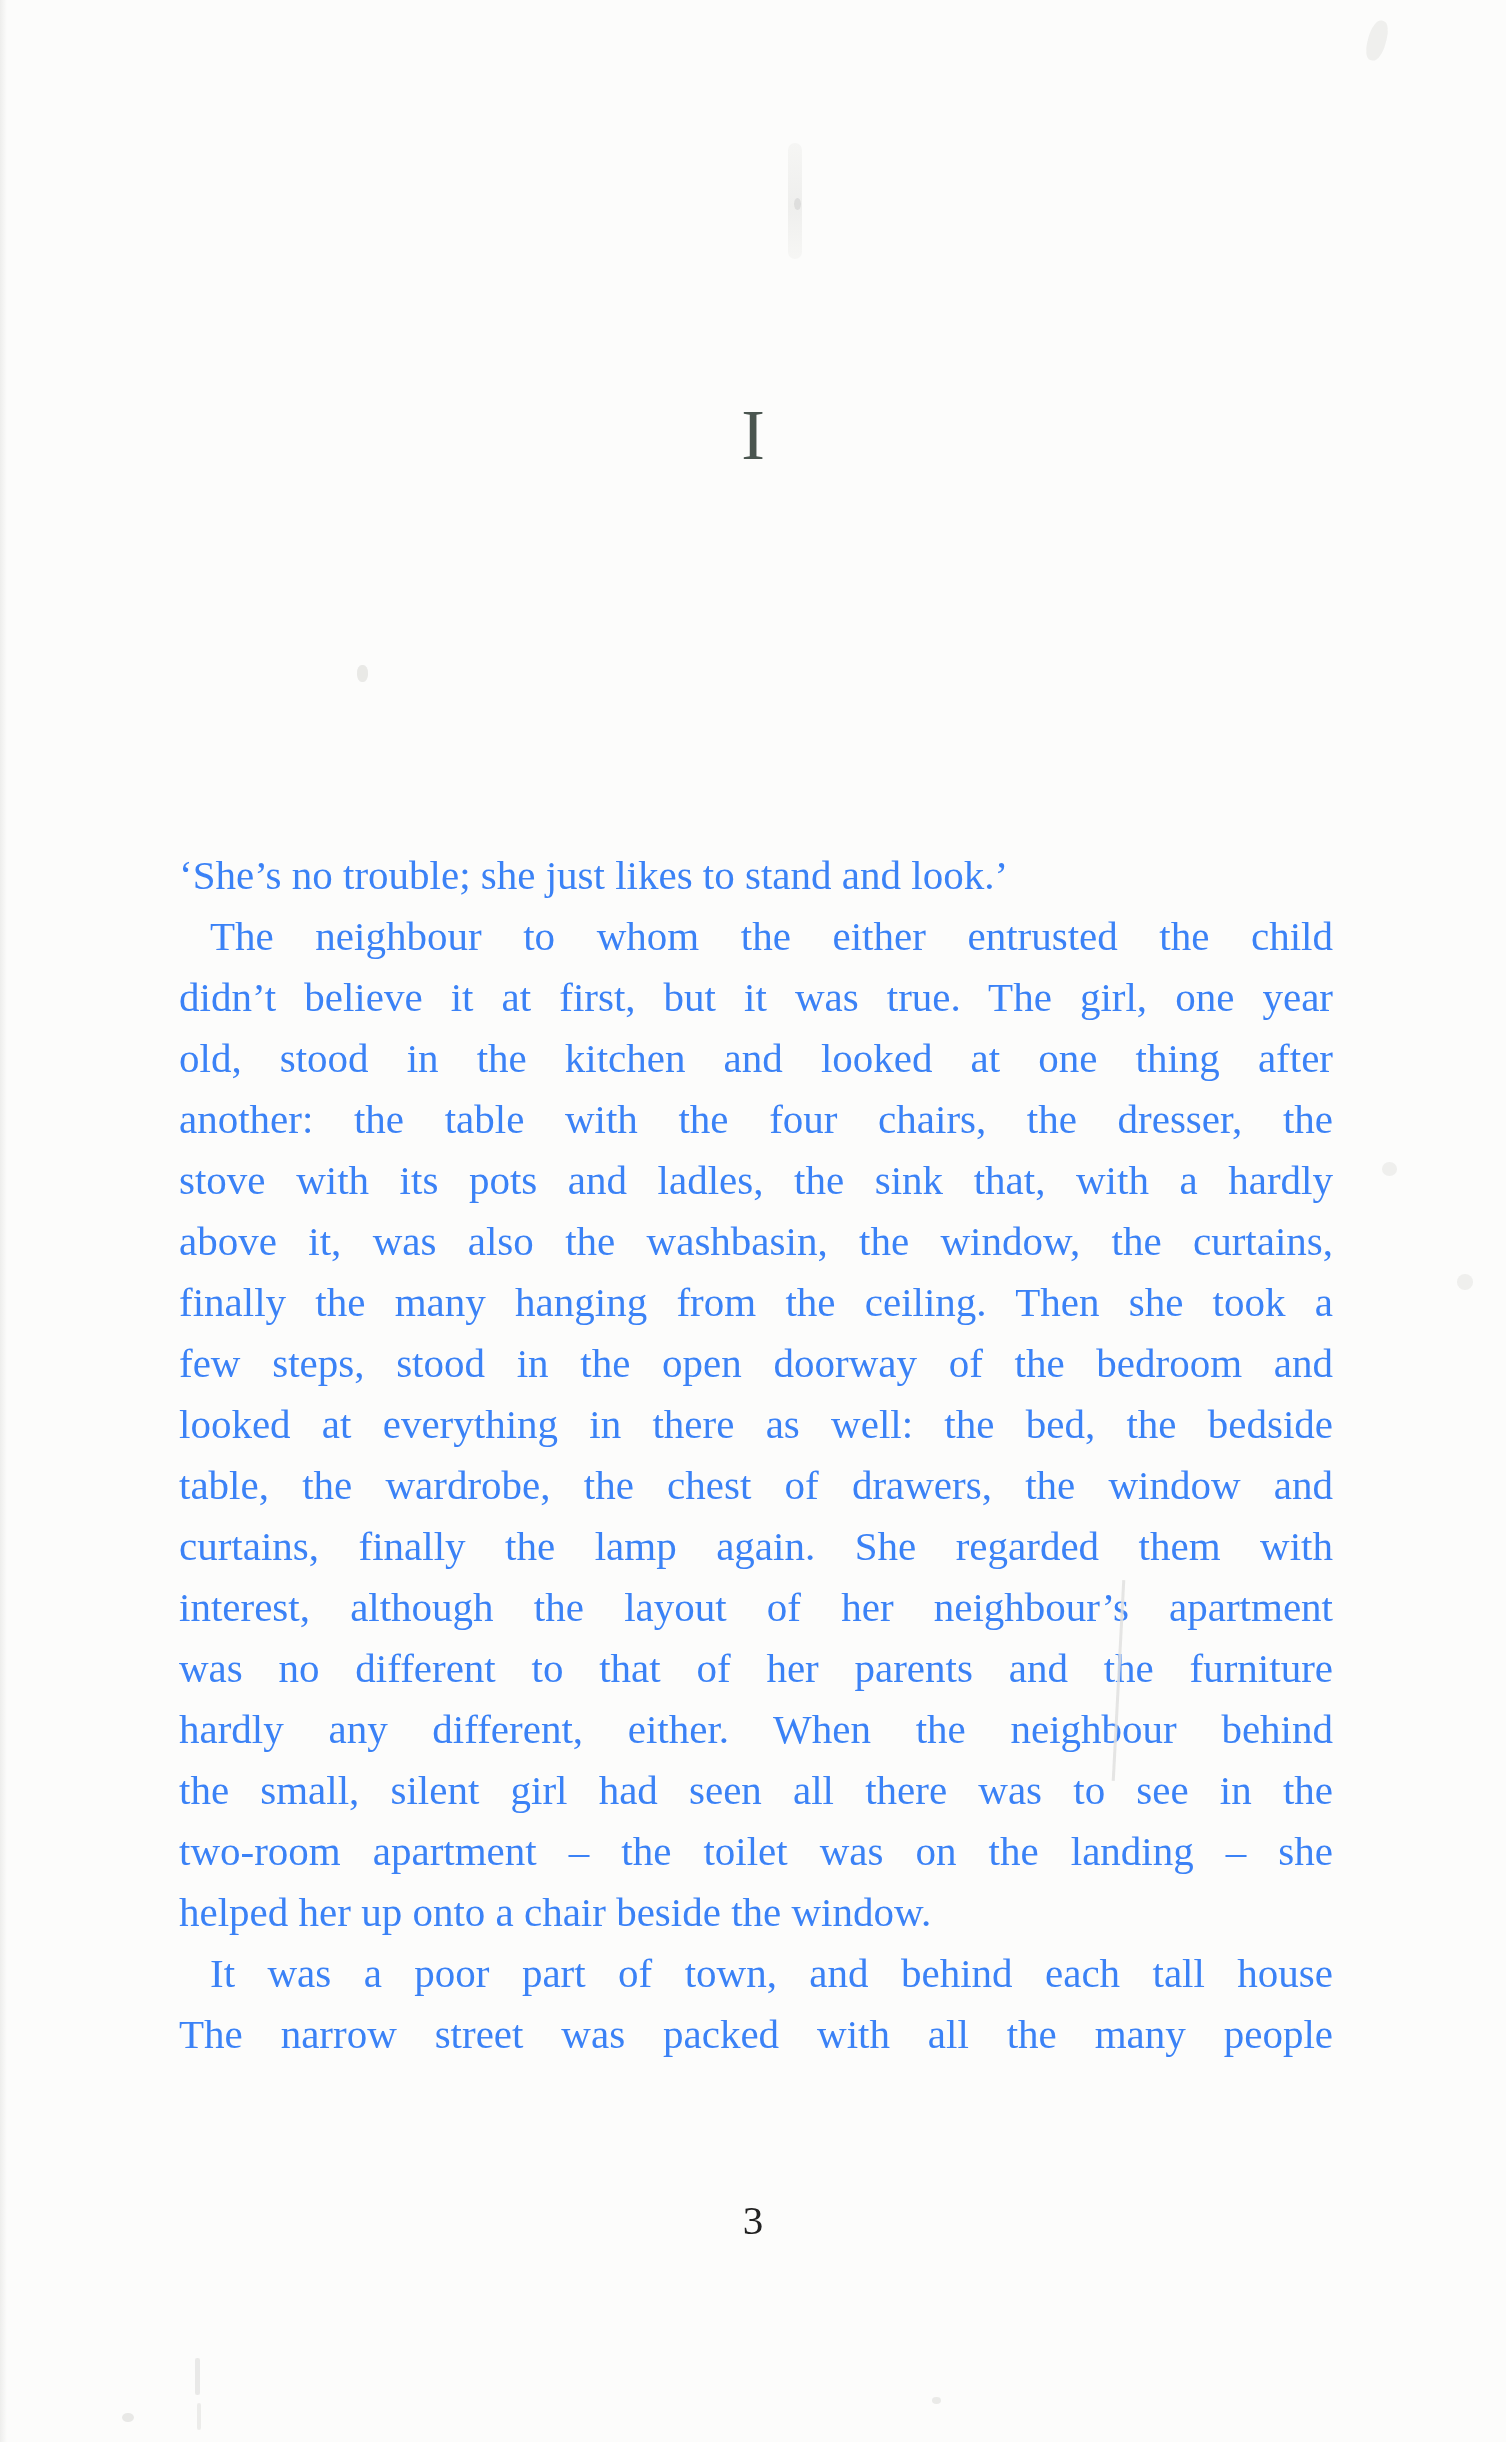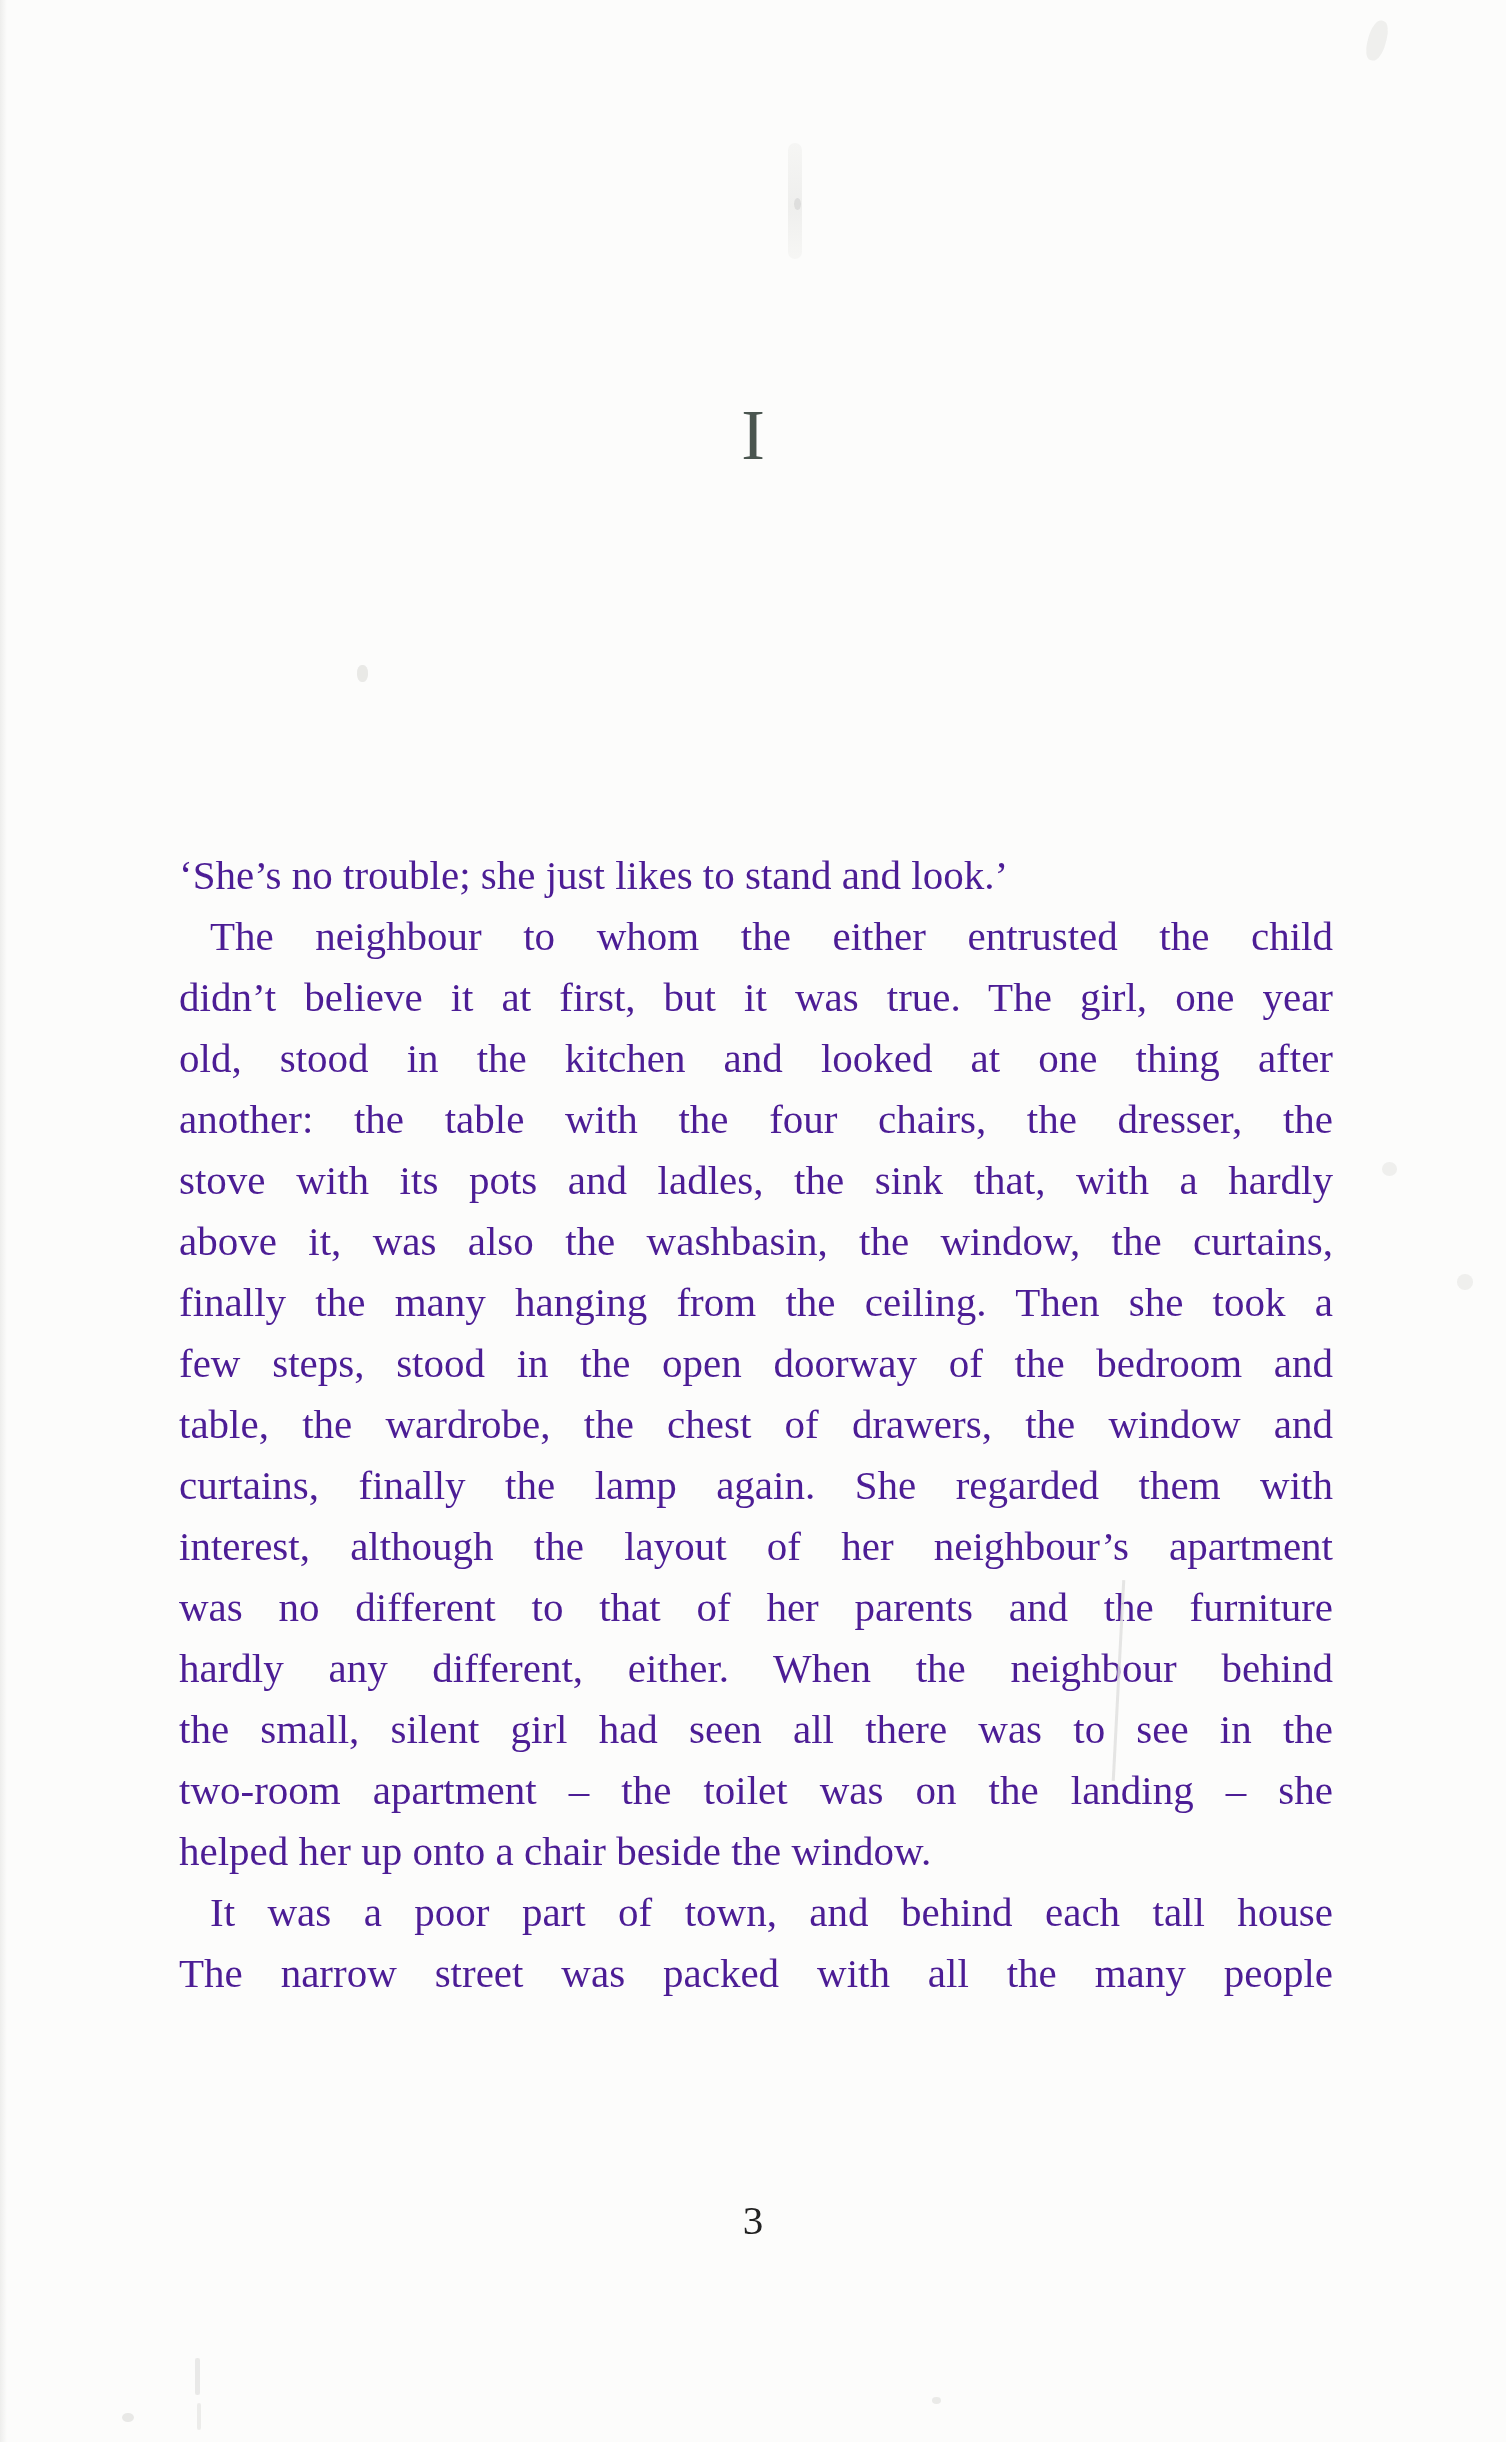--- a/index.html
+++ b/index.html
@@ -30,21 +30,21 @@
     line-height: 1;
     color: #4a554f;
     letter-spacing: 0;
   }
   .body-text {
     position: absolute;
     left: 179px; top: 845px;
     width: 1154px;
     font-size: 41px;
     line-height: 61px;
-    color: #4c1d95;
+    color: #3b82f6;
   }
   .line { text-align: left; }
   .line.just { text-align: justify; text-align-last: justify; }
   .line.ind { text-indent: 31px; }
   .page-number {
     position: absolute;
     left: 0; top: 2196px; width: 100%;
     text-align: center;
     font-size: 41px;
     color: #222222;
@@ -86,20 +86,21 @@
   <div class="body-text" id="body-text">
       <div class="line">‘She’s no trouble; she just likes to stand and look.’</div>
       <div class="line just ind">The neighbour to whom the either entrusted the child</div>
       <div class="line just">didn’t believe it at first, but it was true. The girl, one year</div>
       <div class="line just">old, stood in the kitchen and looked at one thing after</div>
       <div class="line just">another: the table with the four chairs, the dresser, the</div>
       <div class="line just">stove with its pots and ladles, the sink that, with a hardly</div>
       <div class="line just">above it, was also the washbasin, the window, the curtains,</div>
       <div class="line just">finally the many hanging from the ceiling. Then she took a</div>
       <div class="line just">few steps, stood in the open doorway of the bedroom and</div>
+      <div class="line just">looked at everything in there as well: the bed, the bedside</div>
       <div class="line just">table, the wardrobe, the chest of drawers, the window and</div>
       <div class="line just">curtains, finally the lamp again. She regarded them with</div>
       <div class="line just">interest, although the layout of her neighbour’s apartment</div>
       <div class="line just">was no different to that of her parents and the furniture</div>
       <div class="line just">hardly any different, either. When the neighbour behind</div>
       <div class="line just">the small, silent girl had seen all there was to see in the</div>
       <div class="line just">two-room apartment – the toilet was on the landing – she</div>
       <div class="line">helped her up onto a chair beside the window.</div>
       <div class="line just ind">It was a poor part of town, and behind each tall house</div>
       <div class="line just">The narrow street was packed with all the many people</div>

